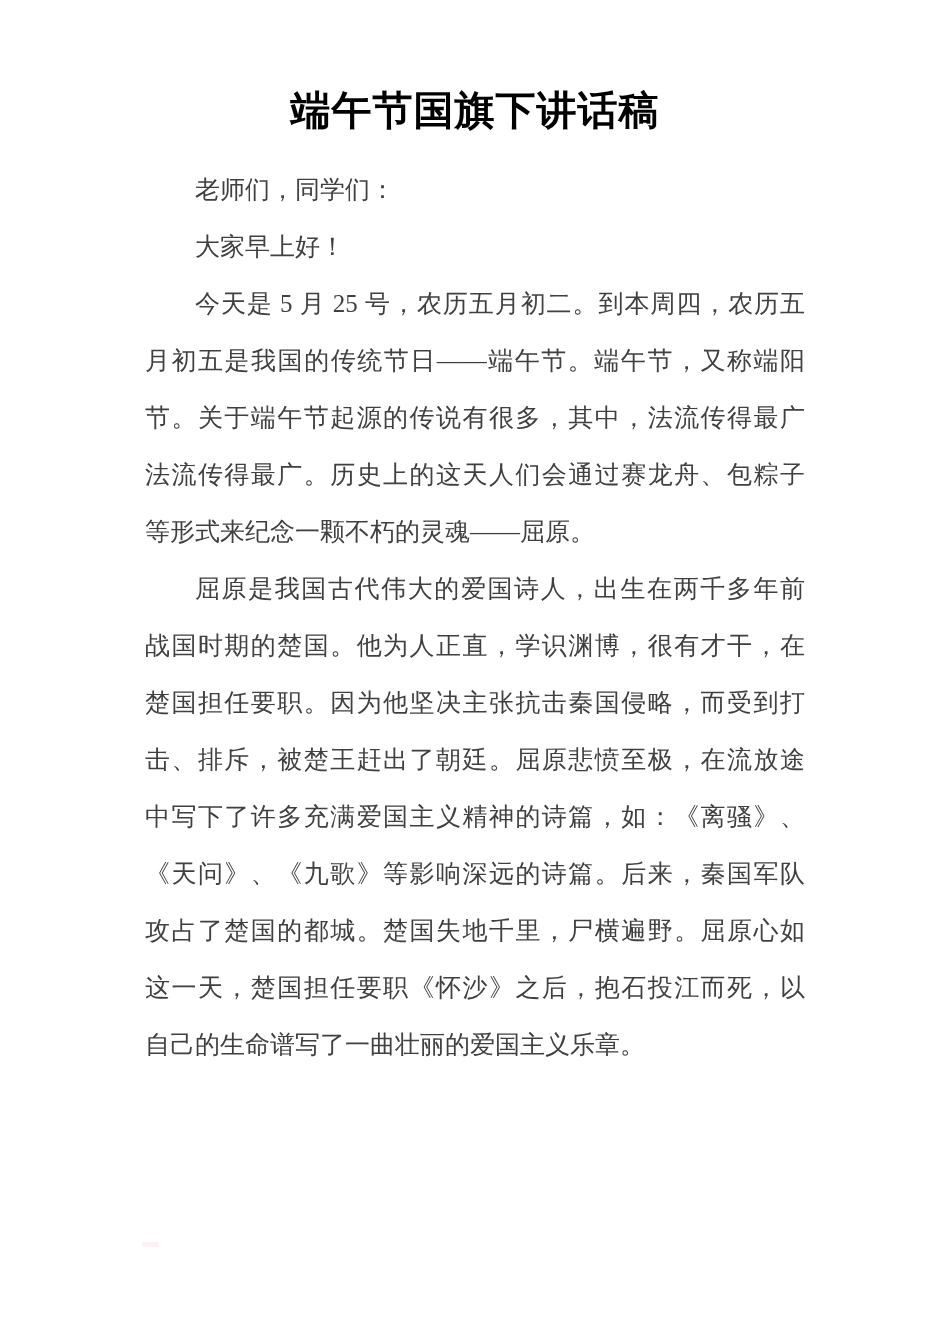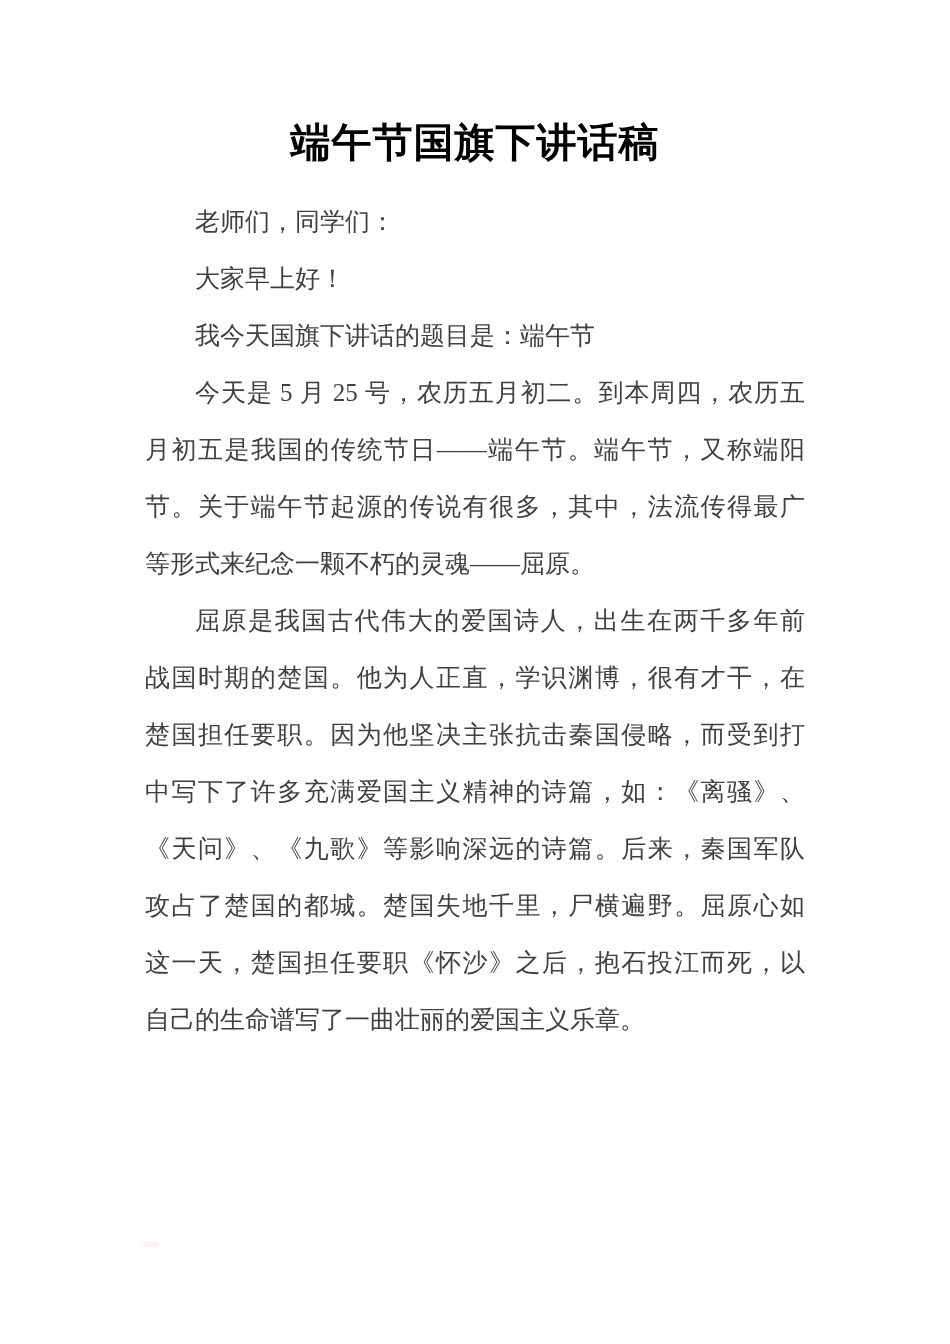--- a/index.html
+++ b/index.html
@@ -15,21 +15,21 @@
     font-family: "Liberation Serif", "DejaVu Serif", serif;
     color: #000000;
   }
   .page {
     position: absolute;
     inset: 0;
     background: #ffffff;
   }
   .doc-title {
     margin: 0;
-    padding-top: 114px;
+    padding-top: 82px;
     text-align: center;
     font-size: 40px;
     line-height: 58px;
     font-weight: 700;
     letter-spacing: 1px;
     color: #000000;
   }
   .content {
     margin: 21px 145px 0 145px;
     width: 660px;
@@ -65,28 +65,29 @@
 </style>
 </head>
 <body>
 
 <div class="page">
   <h1 class="doc-title">端午节国旗下讲话稿</h1>
 
   <div class="content">
       <div class="line indent">老师们，同学们：</div>
       <div class="line indent">大家早上好！</div>
-      <div class="line indent">我今天国旗下讲话的题目是：端午节</div>
       <div class="line indent fill">今天是 5 月 25 号，农历五月初二。到本周四，农历五</div>
       <div class="line fill">月初五是我国的传统节日——端午节。端午节，又称端阳</div>
       <div class="line fill">节。关于端午节起源的传说有很多，其中，法流传得最广</div>
+      <div class="line fill">法流传得最广。历史上的这天人们会通过赛龙舟、包粽子</div>
       <div class="line">等形式来纪念一颗不朽的灵魂——屈原。</div>
       <div class="line indent fill">屈原是我国古代伟大的爱国诗人，出生在两千多年前</div>
       <div class="line fill">战国时期的楚国。他为人正直，学识渊博，很有才干，在</div>
       <div class="line fill">楚国担任要职。因为他坚决主张抗击秦国侵略，而受到打</div>
+      <div class="line fill">击、排斥，被楚王赶出了朝廷。屈原悲愤至极，在流放途</div>
       <div class="line fill">中写下了许多充满爱国主义精神的诗篇，如：《离骚》、</div>
       <div class="line fill">《天问》、《九歌》等影响深远的诗篇。后来，秦国军队</div>
       <div class="line fill">攻占了楚国的都城。楚国失地千里，尸横遍野。屈原心如</div>
       <div class="line fill">这一天，楚国担任要职《怀沙》之后，抱石投江而死，以</div>
       <div class="line">自己的生命谱写了一曲壮丽的爱国主义乐章。</div>
     </div>
 
   <div class="smudge" style="background: rgb(253, 238, 246);"></div>
 </div>
 

